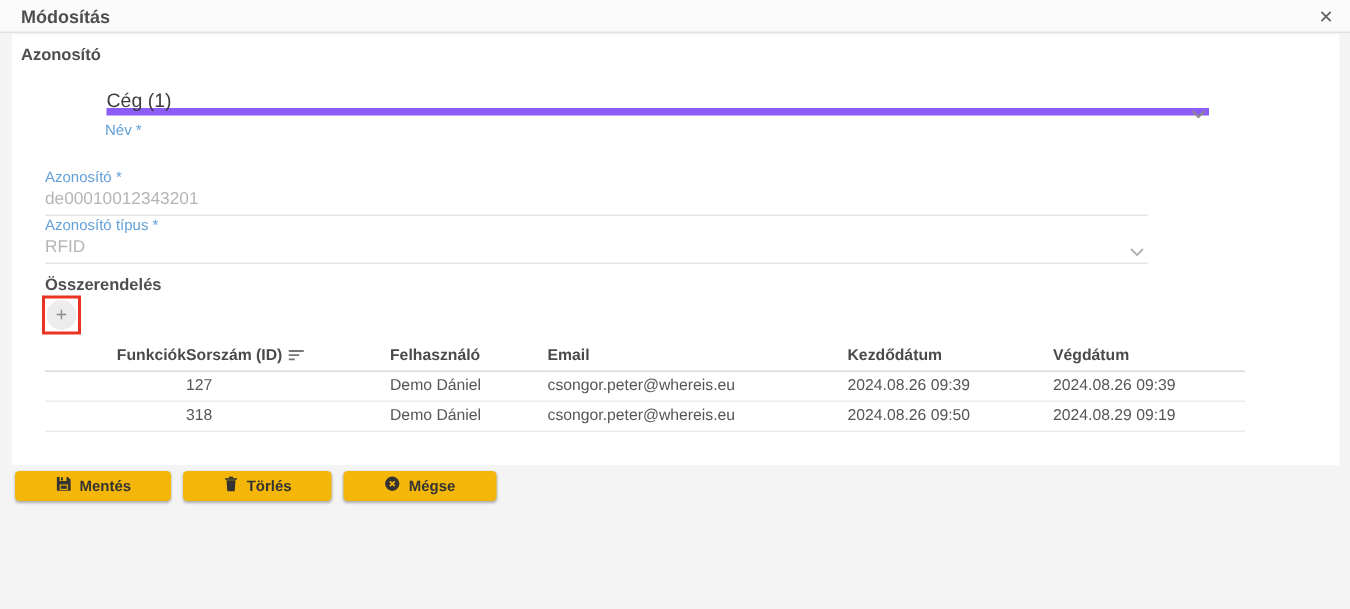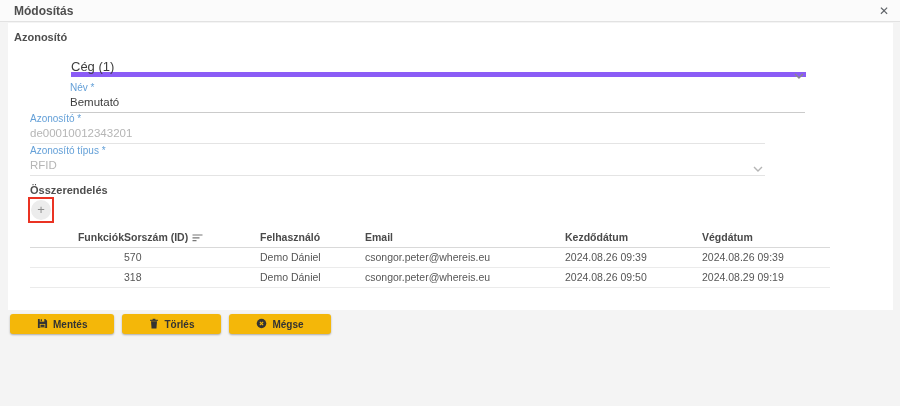--- a/index.html
+++ b/index.html
@@ -123,21 +123,20 @@
     <span>Cég (1)</span>
     <span class="chev">
       <svg width="10" height="6" viewBox="0 0 10 6">
           <path d="M1 1l4 4 4-4" fill="none" stroke="#8a8a8a" stroke-width="1.4"></path>
         </svg>
     </span>
   </div>
 
   <div class="field field-nev">
     <div class="field-label">Név *</div>
-    <div class="field-value">Bemutató</div>
   </div>
 
   <div class="field field-azon">
     <div class="field-label">Azonosító *</div>
     <div class="field-value disabled">de00010012343201</div>
   </div>
 
   <div class="field field-tipus">
     <div class="field-label">Azonosító típus *</div>
     <div class="field-value disabled">
@@ -177,21 +176,21 @@
         </th>
         <th>Felhasználó</th>
         <th>Email</th>
         <th>Kezdődátum</th>
         <th>Végdátum</th>
       </tr>
     </thead>
     <tbody>
       <tr>
         <td class="c0"></td>
-        <td>570</td>
+        <td>127</td>
         <td>Demo Dániel</td>
         <td>csongor.peter@whereis.eu</td>
         <td>2024.08.26 09:39</td>
         <td>2024.08.26 09:39</td>
       </tr>
       <tr>
         <td class="c0"></td>
         <td>318</td>
         <td>Demo Dániel</td>
         <td>csongor.peter@whereis.eu</td>

